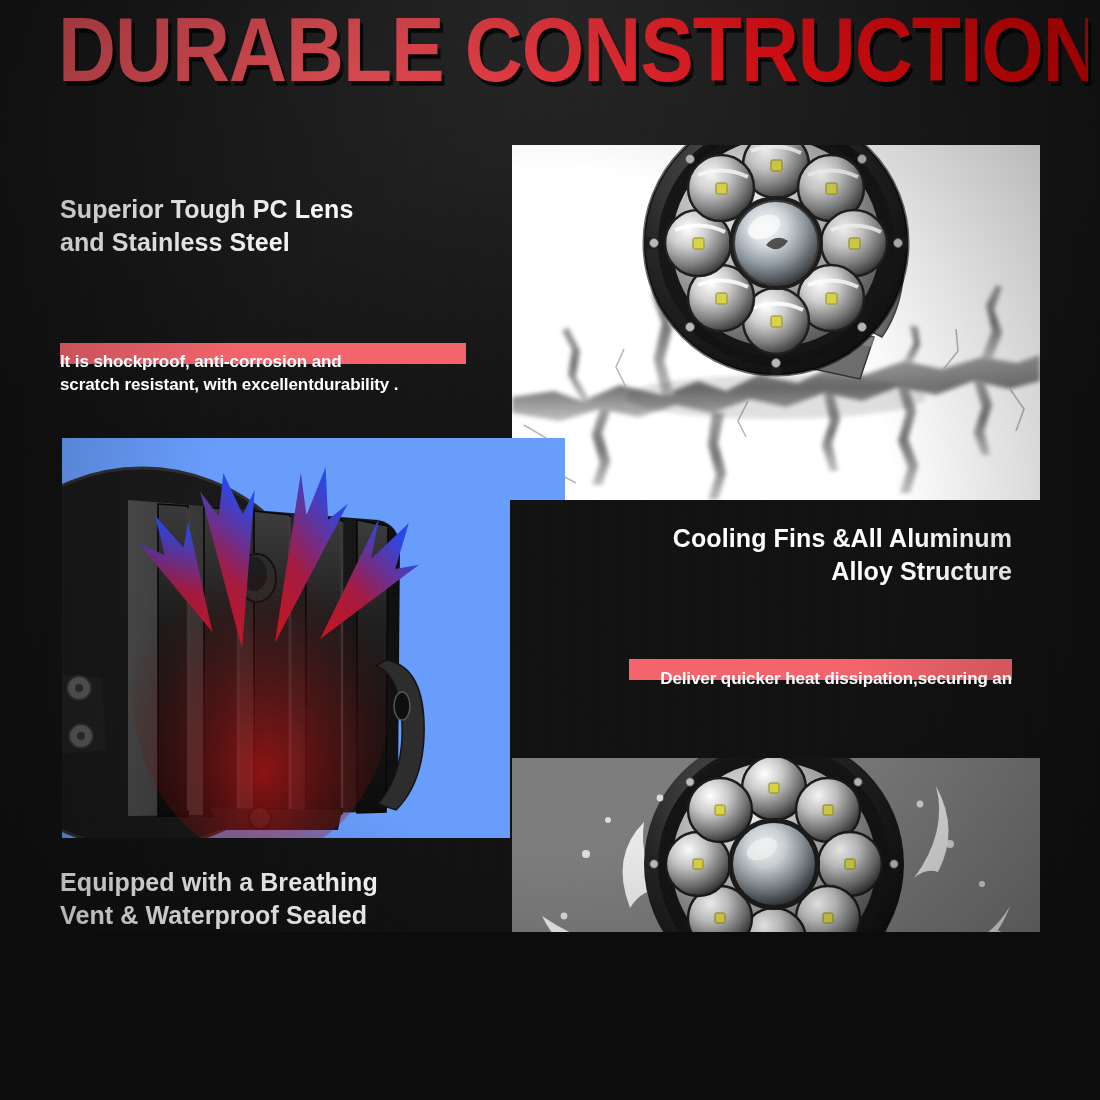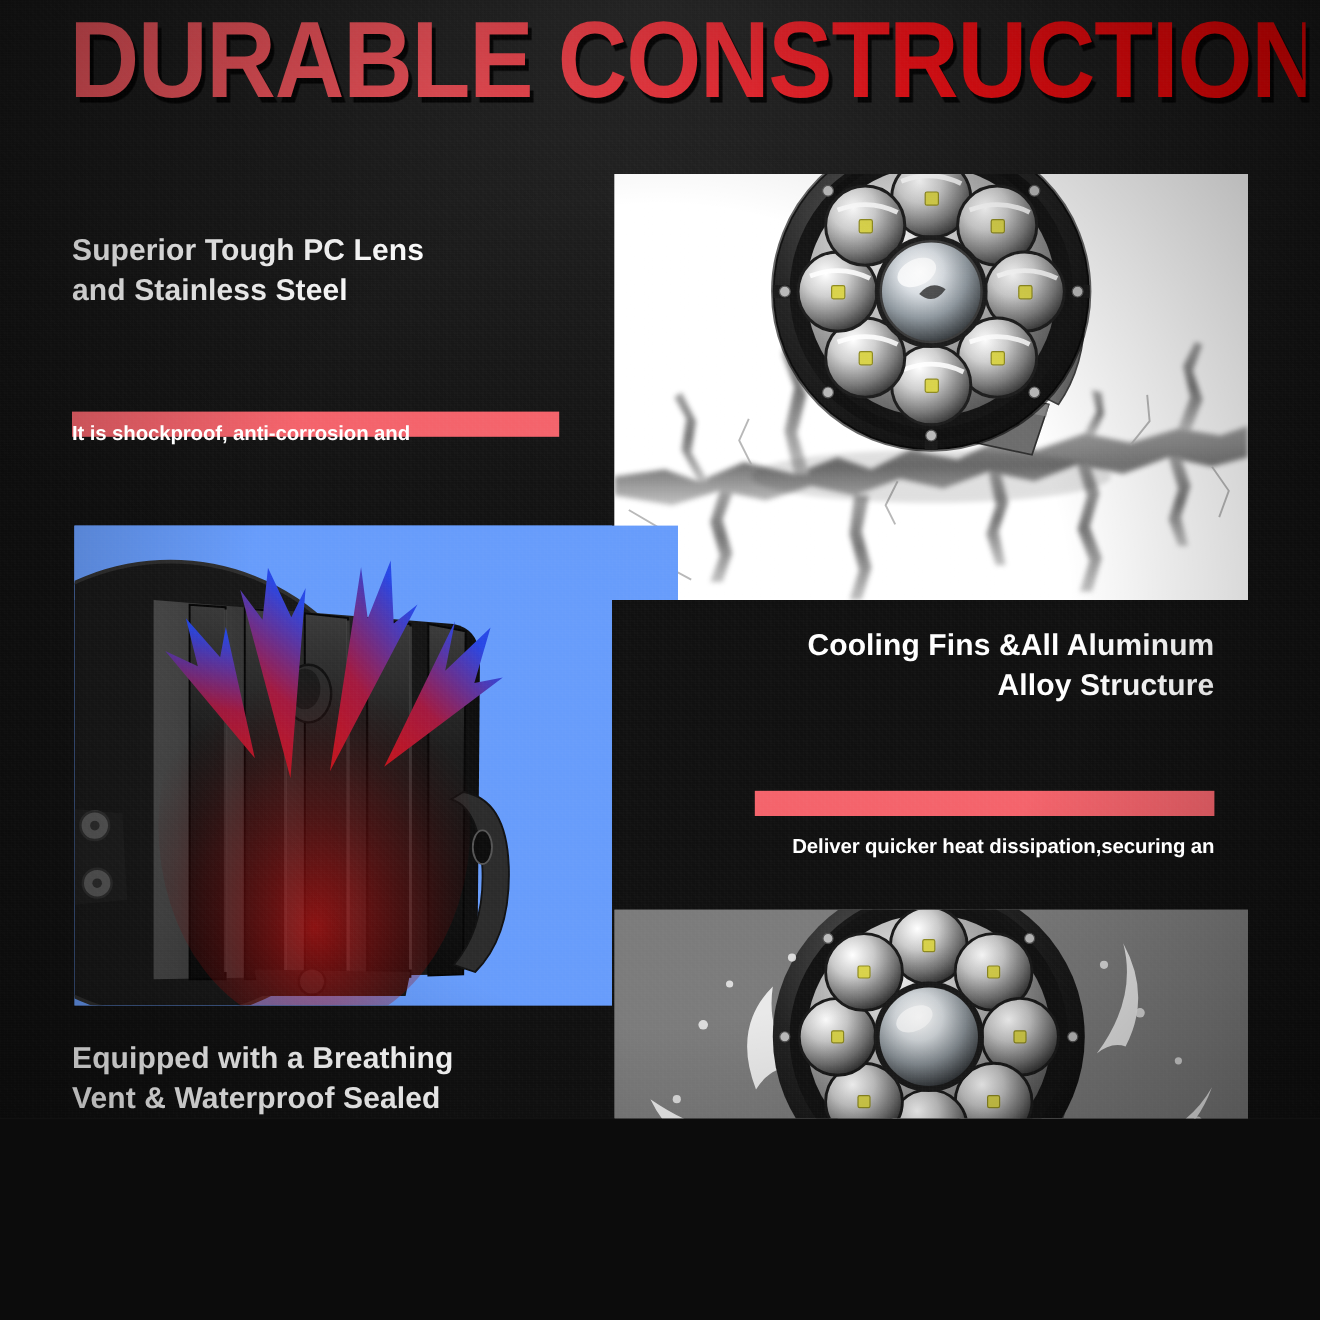--- a/index.html
+++ b/index.html
@@ -54,21 +54,21 @@
   .head{color:#fff;font-weight:700;font-size:25px;line-height:33px;letter-spacing:.1px;}
   .body{color:#fff;font-weight:700;font-size:17px;line-height:23px;letter-spacing:-.1px;}
   .bar{position:absolute;background:#f4636b;height:21px;z-index:0;border-radius:0;}
   .bodylines{position:relative;z-index:2;}
 
   .tb1{left:60px;top:193px;width:440px;}
   .tb1 .body{margin-top:91px;}
   .tb1 .bar{left:0px;top:150px;width:406px;}
 
   .tb2{left:600px;top:522px;width:412px;text-align:right;}
-  .tb2 .body{margin-top:106px;}
+  .tb2 .body{margin-top:79px;}
   .tb2 .bar{right:0px;top:137px;width:383px;}
 
   .tb3{left:60px;top:866px;width:400px;}
   .tb3 .body{margin-top:113px;}
   .tb3 .bar{left:0px;top:172px;width:318px;}
 
   
   .lamp{position:absolute;}
 </style>
 </head>
@@ -458,20 +458,21 @@
   </div>
 
   <div class="tb tb1">
     <div class="head">
       <div>Superior Tough PC Lens</div>
       <div>and Stainless Steel</div>
     </div>
     <div class="bar"></div>
     <div class="body bodylines">
       <div>It is shockproof, anti-corrosion and</div>
+      <div>scratch resistant, with excellentdurability .</div>
     </div>
   </div>
 
   <div class="tb tb2">
     <div class="head">
       <div>Cooling Fins &amp;All Aluminum</div>
       <div>Alloy Structure</div>
     </div>
     <div class="bar"></div>
     <div class="body bodylines">

